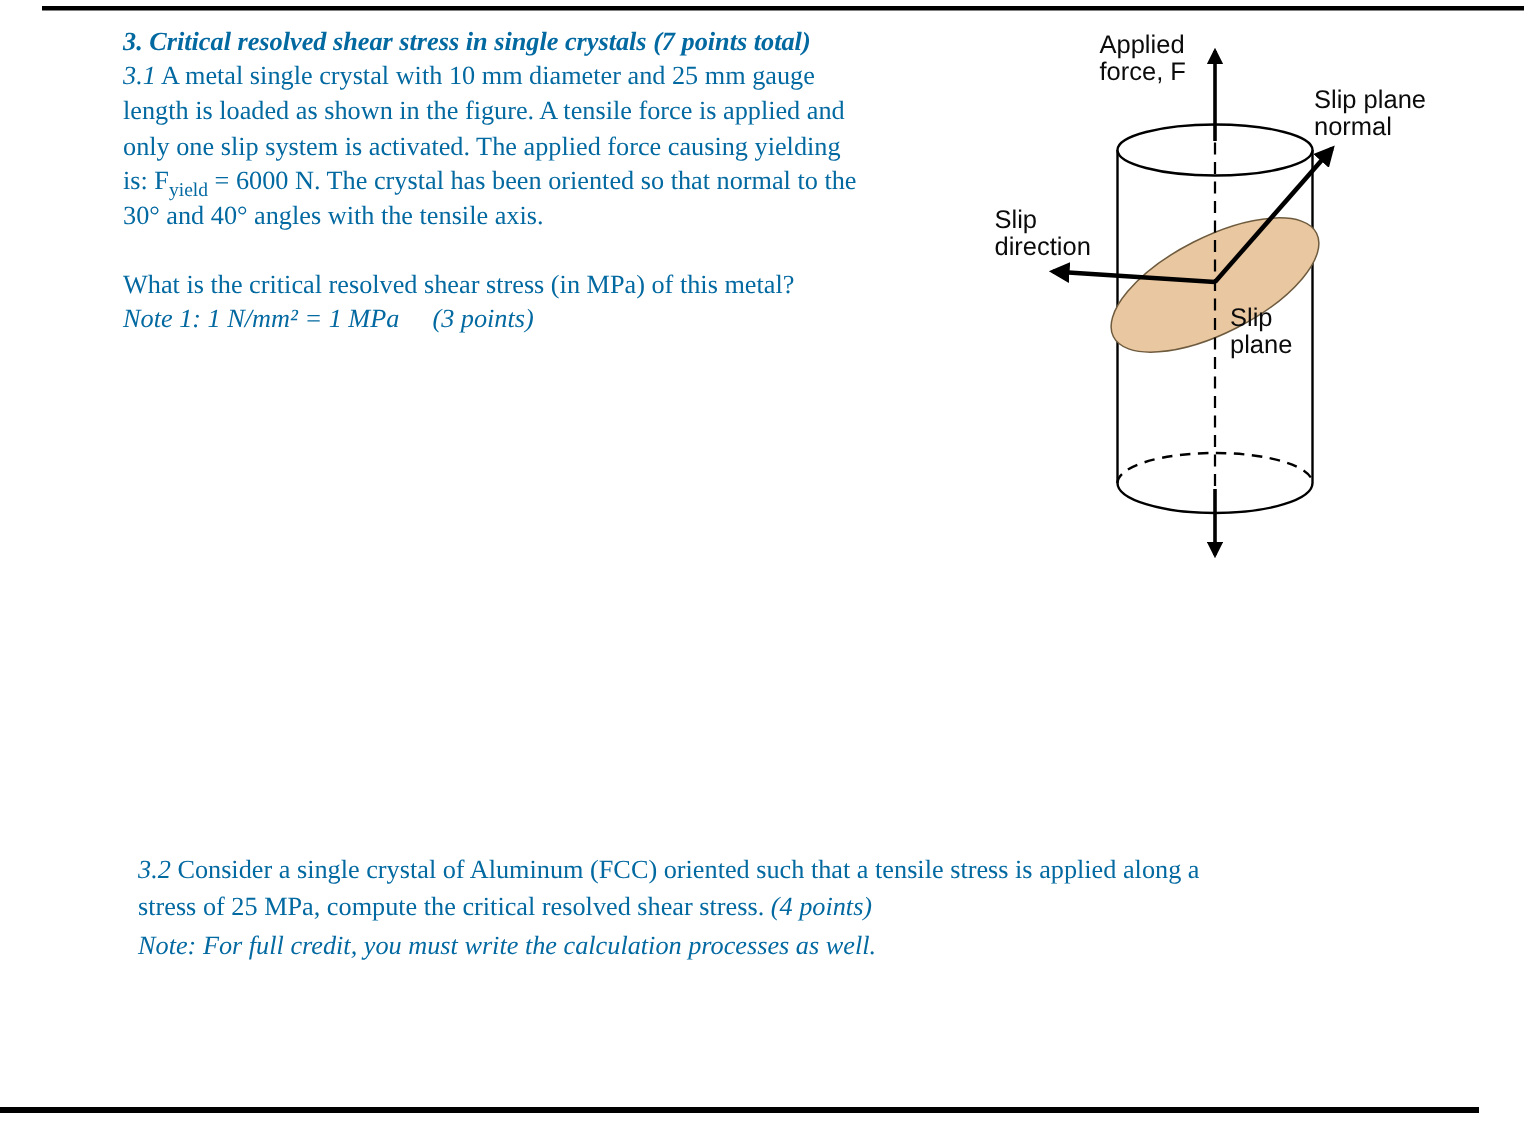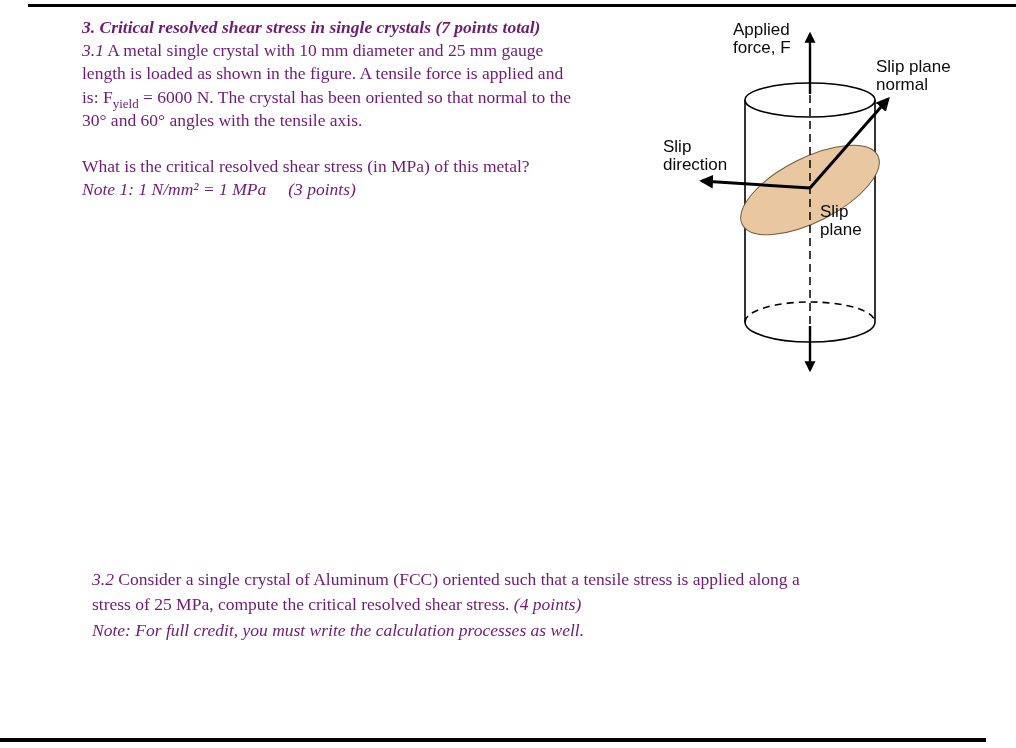--- a/index.html
+++ b/index.html
@@ -2,21 +2,21 @@
 <html><head>
 <meta charset="utf-8">
 <style>
   html, body { margin: 0; padding: 0; background: #ffffff; }
   .page {
     position: relative;
     width: 1016px;
     height: 748px;
     background: #ffffff;
     font-family: "Liberation Serif", serif;
-    color: #701a75;
+    color: #0369a1;
     overflow: hidden;
   }
   .rule { position: absolute; background: #000000; }
   .rule-top { left: 28px; right: 0; top: 4px; height: 3px; }
   .rule-bottom { left: 0; width: 986px; top: 738px; height: 4px; }
 
   .sec31 {
     position: absolute;
     left: 82px;
     top: 16px;
@@ -61,22 +61,23 @@
 <div class="page">
 
   <div class="rule rule-top"></div>
 
   <div class="sec31">
     <div class="line heading">
       <span>3. Critical resolved shear stress in single crystals</span><span> (7 points total)</span>
     </div>
     <div class="line"><span class="it">3.1</span><span> A metal single crystal with 10 mm diameter and 25 mm gauge</span></div>
     <div class="line">length is loaded as shown in the figure. A tensile force is applied and</div>
+    <div class="line">only one slip system is activated. The applied force causing yielding</div>
     <div class="line"><span>is: F</span><sub class="f">yield</sub><span> = 6000 N. The crystal has been oriented so that normal to the</span></div>
-    <div class="line">30° and 60° angles with the tensile axis.</div>
+    <div class="line">30° and 40° angles with the tensile axis.</div>
     <div class="spacer"></div>
     <div class="line">What is the critical resolved shear stress (in MPa) of this metal?</div>
     <div class="line">
       <span class="note-bold">Note 1: 1 N/mm² = 1 MPa</span><span class="note-points">(3 points)</span>
     </div>
   </div>
 
   <svg class="fig" width="350" height="380" viewBox="0 0 350 380">
     <defs>
       <marker id="ah" viewBox="0 0 10 10" refX="8" refY="5" markerWidth="4.6" markerHeight="4.6" orient="auto-start-reverse">

